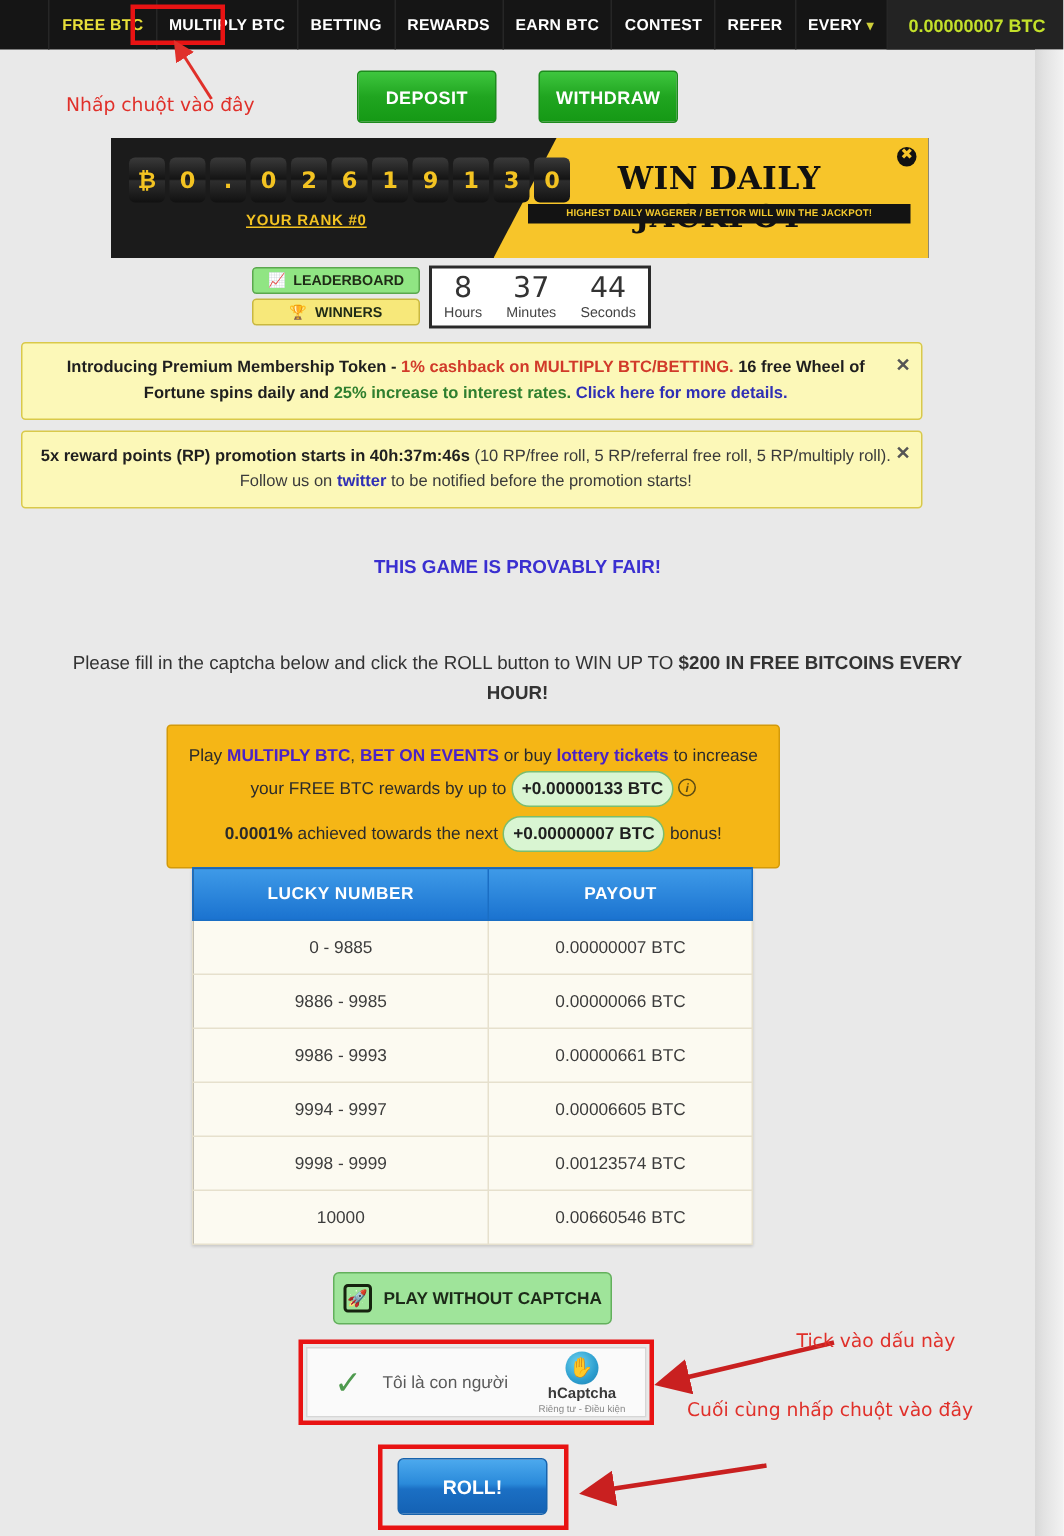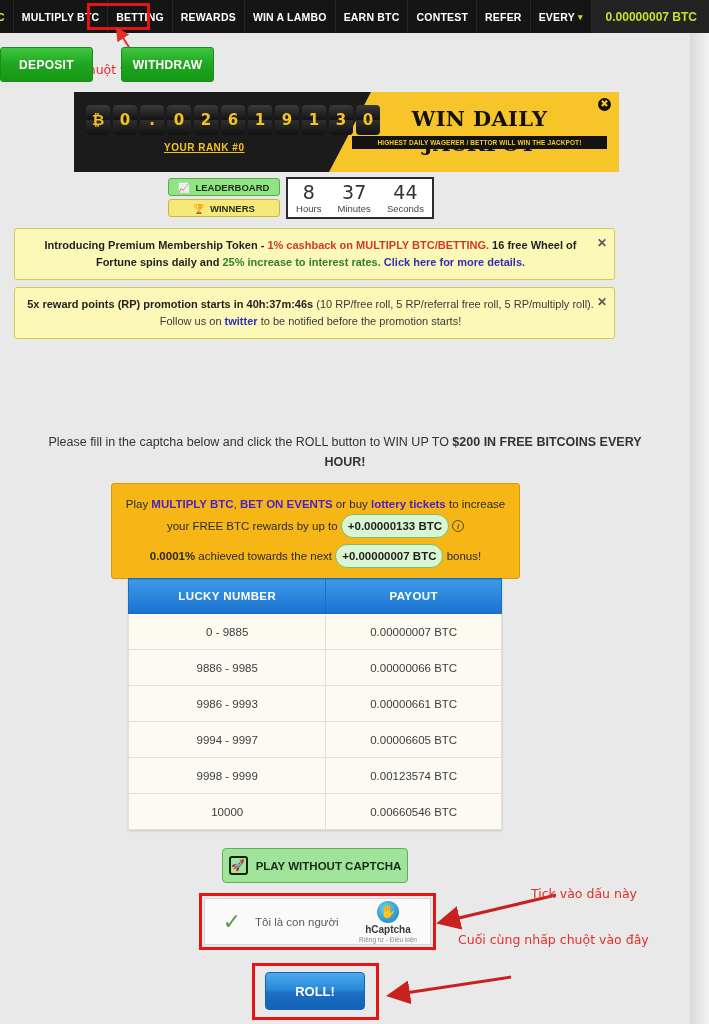--- a/index.html
+++ b/index.html
@@ -68,21 +68,21 @@
     color: #e0302a;
     font-family: "DejaVu Sans", sans-serif;
     font-size: 12.5px;
     white-space: nowrap;
   }
   svg.anno { position: absolute; overflow: visible; pointer-events: none; }
 
   
   .top-actions {
     position: absolute; left: 0; top: 47px; width: 690px;
-    display: flex; justify-content: flex-start; gap: 28px;
+    display: flex; justify-content: center; gap: 28px;
   }
   .btn-green {
     width: 93px; height: 35px;
     border: 1px solid #1d8a1d;
     border-radius: 3px;
     background: linear-gradient(to bottom, #3ec63e 0%, #20a520 50%, #159915 100%);
     color: #ffffff; font-size: 12px; font-weight: bold;
     letter-spacing: .3px;
     display: flex; align-items: center; justify-content: center;
     cursor: pointer;
@@ -307,23 +307,20 @@
           <span>FREE BTC</span>
         </div>
       <div class="nav-item">
           <span>MULTIPLY BTC</span>
         </div>
       <div class="nav-item">
           <span>BETTING</span>
         </div>
       <div class="nav-item">
           <span>REWARDS</span>
-        </div>
-      <div class="nav-item">
-          <span>WIN A LAMBO</span>
         </div>
       <div class="nav-item">
           <span>EARN BTC</span>
         </div>
       <div class="nav-item">
           <span>CONTEST</span>
         </div>
       <div class="nav-item">
           <span>REFER</span>
         </div>
@@ -410,20 +407,21 @@
     <span class="x">✕</span>
     <span class="b">Introducing Premium Membership Token - </span><span class="red">1% cashback on MULTIPLY BTC/BETTING.</span><span class="b"> 16 free Wheel of Fortune spins daily</span><span class="b"> and </span><span class="green">25% increase to interest rates.</span><span class="blue"> Click here for more details.</span>
   </div>
 
   <div class="alert" style="top:287px;">
     <span class="x">✕</span>
     <span class="b">5x reward points (RP) promotion starts in 40h:37m:46s</span><span> (10 RP/free roll, 5 RP/referral free roll, 5 RP/multiply roll).</span><br>
     <span>Follow us on </span><span class="blue">twitter</span><span> to be notified before the promotion starts!</span>
   </div>
 
+  <div class="h-link" style="top:371px;">THIS GAME IS PROVABLY FAIR!</div>
 
   <div class="intro">
     <span>Please fill in the captcha below and click the ROLL button to WIN UP TO </span><b>$200 IN FREE BITCOINS EVERY HOUR!</b>
   </div>
 
   <div class="promo">
     <div>
       <span>Play </span><span class="purple">MULTIPLY BTC</span><span>, </span><span class="purple">BET ON EVENTS</span><span> or buy </span><span class="purple">lottery tickets</span><span> to increase your FREE BTC rewards by up to </span><span class="chip">+0.00000133 BTC</span><span class="infoi">i</span>
     </div>
     <div style="margin-top:6px">

